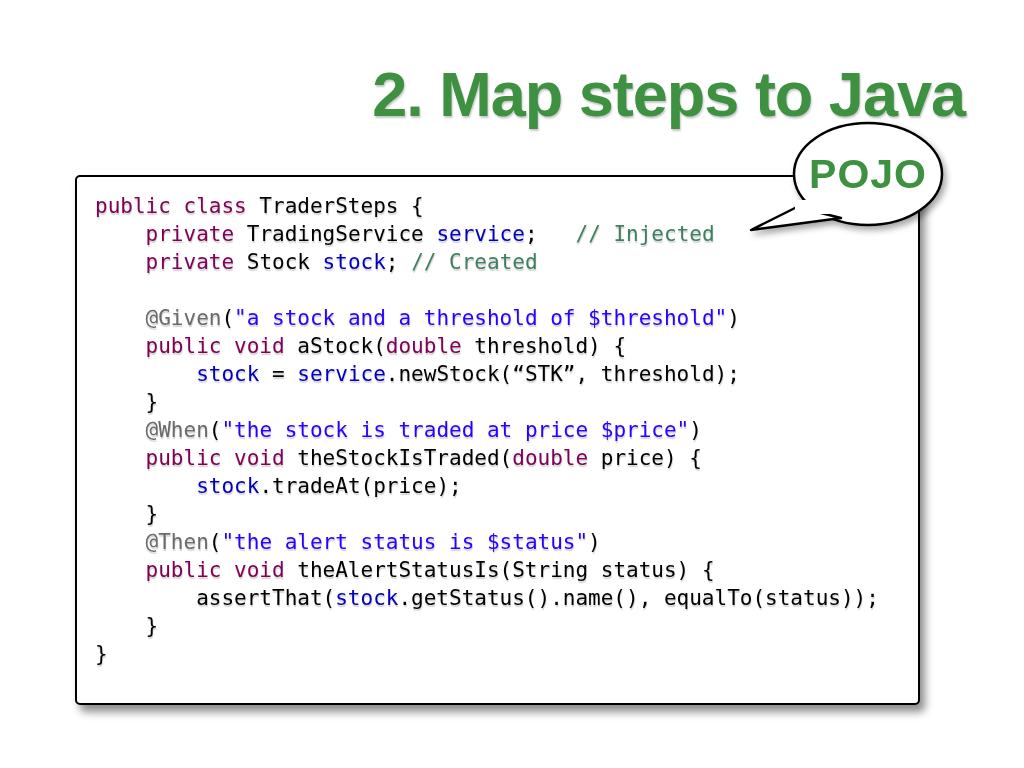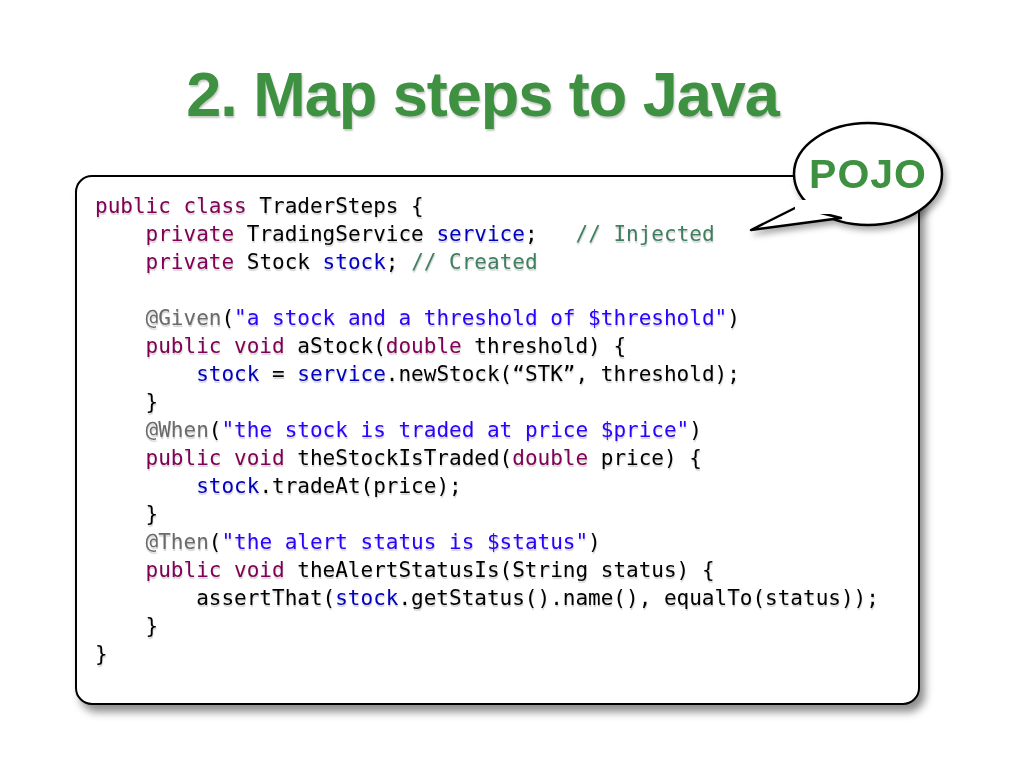--- a/index.html
+++ b/index.html
@@ -2,26 +2,26 @@
 <html><head>
 <meta charset="utf-8">
 <style>
   html,body { margin:0; padding:0; background:#ffffff; }
   .slide {
     position:relative; width:1024px; height:768px; background:#ffffff;
     overflow:hidden; font-family:"Liberation Sans", sans-serif;
   }
   .slide-title {
     position:absolute; top:58px; left:0; width:965px; margin:0;
-    text-align:center; font-size:63px; font-weight:600; letter-spacing:-1px;
+    text-align:right; font-size:63px; font-weight:600; letter-spacing:-1px;
     text-shadow:1px 2px 2px rgba(0,0,0,0.22);
   }
   .code-panel {
     position:absolute; left:75px; top:175px; width:845px; height:530px;
-    background:#ffffff; border:2px solid #000000; border-radius:17px;
+    background:#ffffff; border:2px solid #000000; border-radius:5px;
     box-shadow:5px 7px 9px rgba(0,0,0,0.45);
     box-sizing:border-box;
   }
   .code-lines {
     padding:15px 0 0 18px;
     font-family:"DejaVu Sans Mono","Liberation Mono",monospace;
     font-size:21px; line-height:28px; white-space:pre;
     text-shadow:0.5px 1.5px 1px rgba(0,0,0,0.18);
   }
   .code-line { height:28px; }

